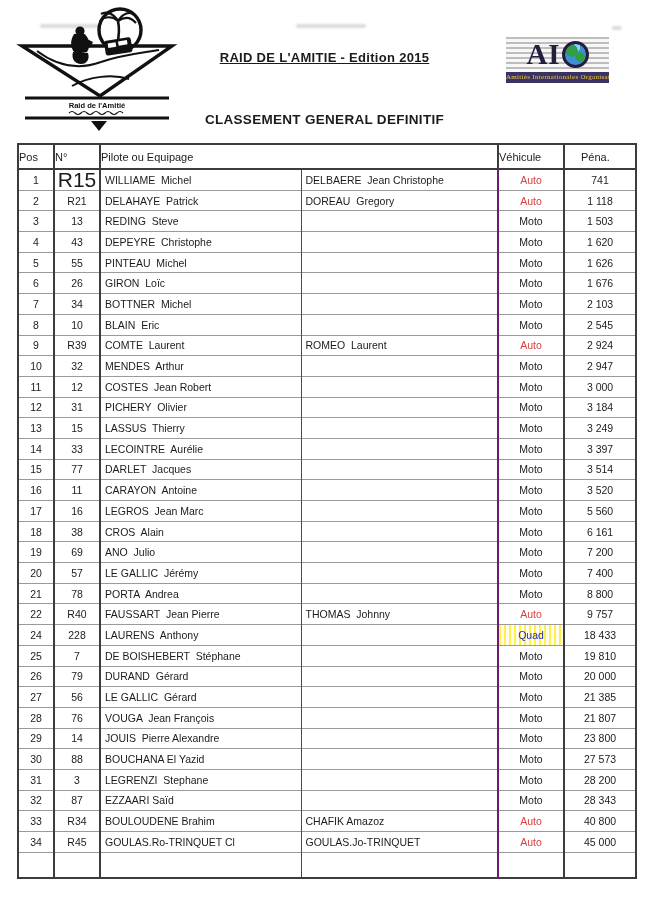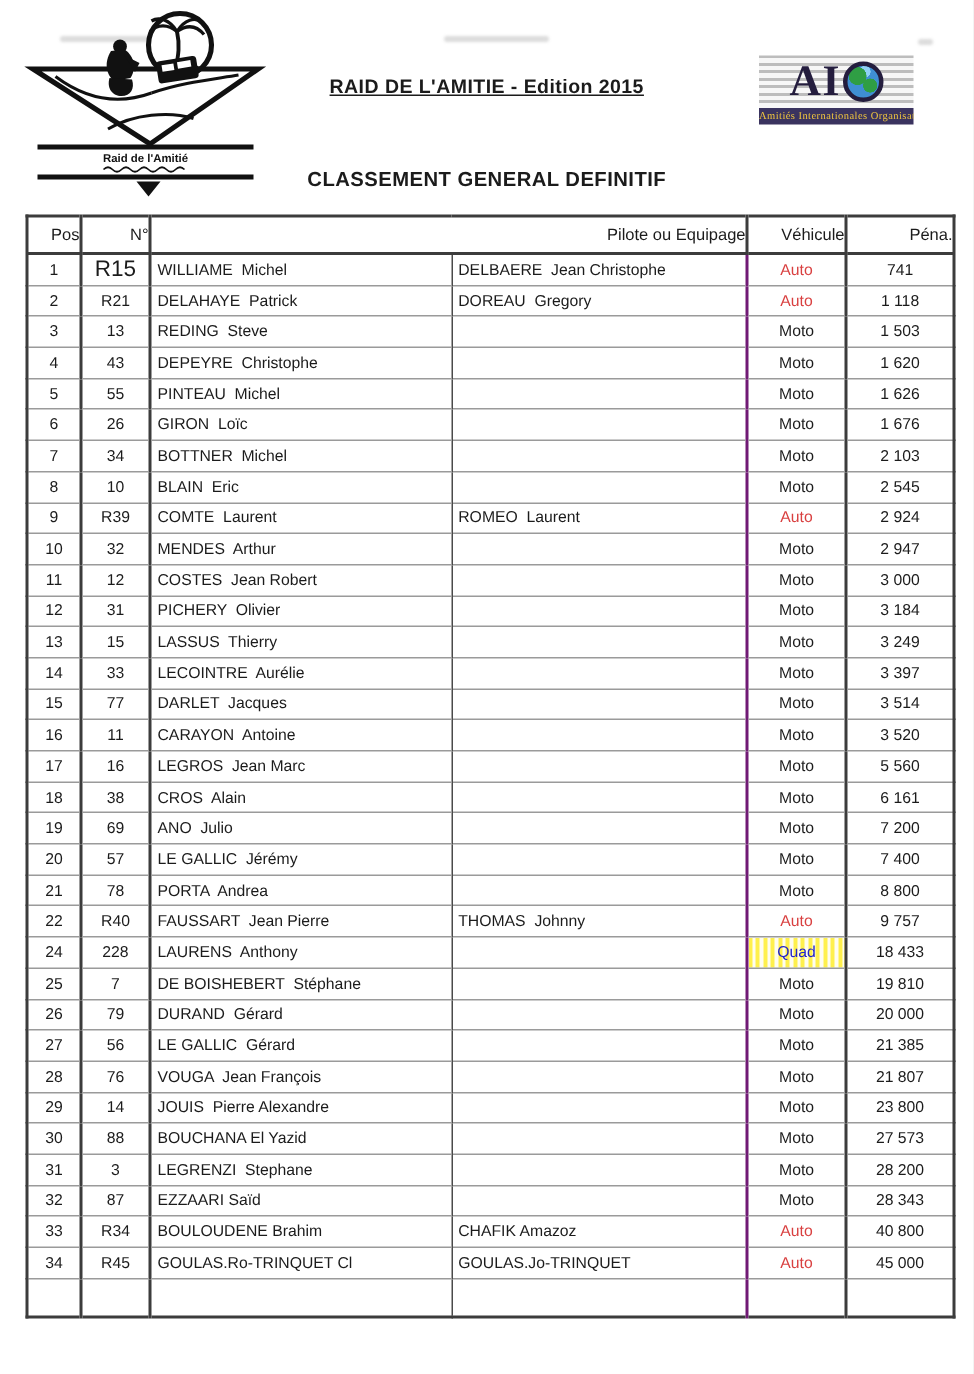--- a/index.html
+++ b/index.html
@@ -60,36 +60,36 @@
   
   .table-wrap{position:absolute;left:17px;top:143px;}
   table.rank-table{
     border-collapse:collapse;table-layout:fixed;width:618px;
     font-size:10.5px;color:#1b1b1b;
     border:2px solid #3c3c3c;
   }
   .rank-table th{
     height:23px;font-weight:normal;font-size:11px;
     border-bottom:2px solid #3c3c3c;border-right:2px solid #3c3c3c;
-    text-align:right;padding:0;
-  }
-  .rank-table th:last-child{border-right:none;}
+    text-align:left;padding:0;
+  }
+  .rank-table th:last-child{border-right:none;padding-left:16px;}
   .rank-table td{
     height:19.7px;border-top:1px solid #9a9a9a;
     padding:0;line-height:12px;vertical-align:middle;
     overflow:hidden;white-space:pre;
   }
   .rank-table td.center{text-align:center;}
   .rank-table td.name{text-align:left;padding-left:4px;}
   .col-pos-cell{border-right:2px solid #3c3c3c;}
   .col-num-cell{border-right:2px solid #3c3c3c;}
   .col-pilot-cell{border-right:1px solid #4a4a4a;}
   .col-copilot-cell{border-right:2px solid #701a75;}
   .col-vehicle-cell{border-right:2px solid #3c3c3c;}
-  tbody tr:first-child .col-num-cell{font-size:15px;}
+  tbody tr:first-child .col-num-cell{font-size:21px;}
   .v-auto{color:var(--c-auto,#d94040);}
   .v-quad{color:var(--c-quad,#2323c8);}
   .hl{background:repeating-linear-gradient(90deg,var(--c-hly,#fff04d) 0 2.5px,#fffdf0 2.5px 5px);}
   tr.empty-row td{height:24px;}
 </style>
 </head>
 <body>
 
 <div class="page">
 

